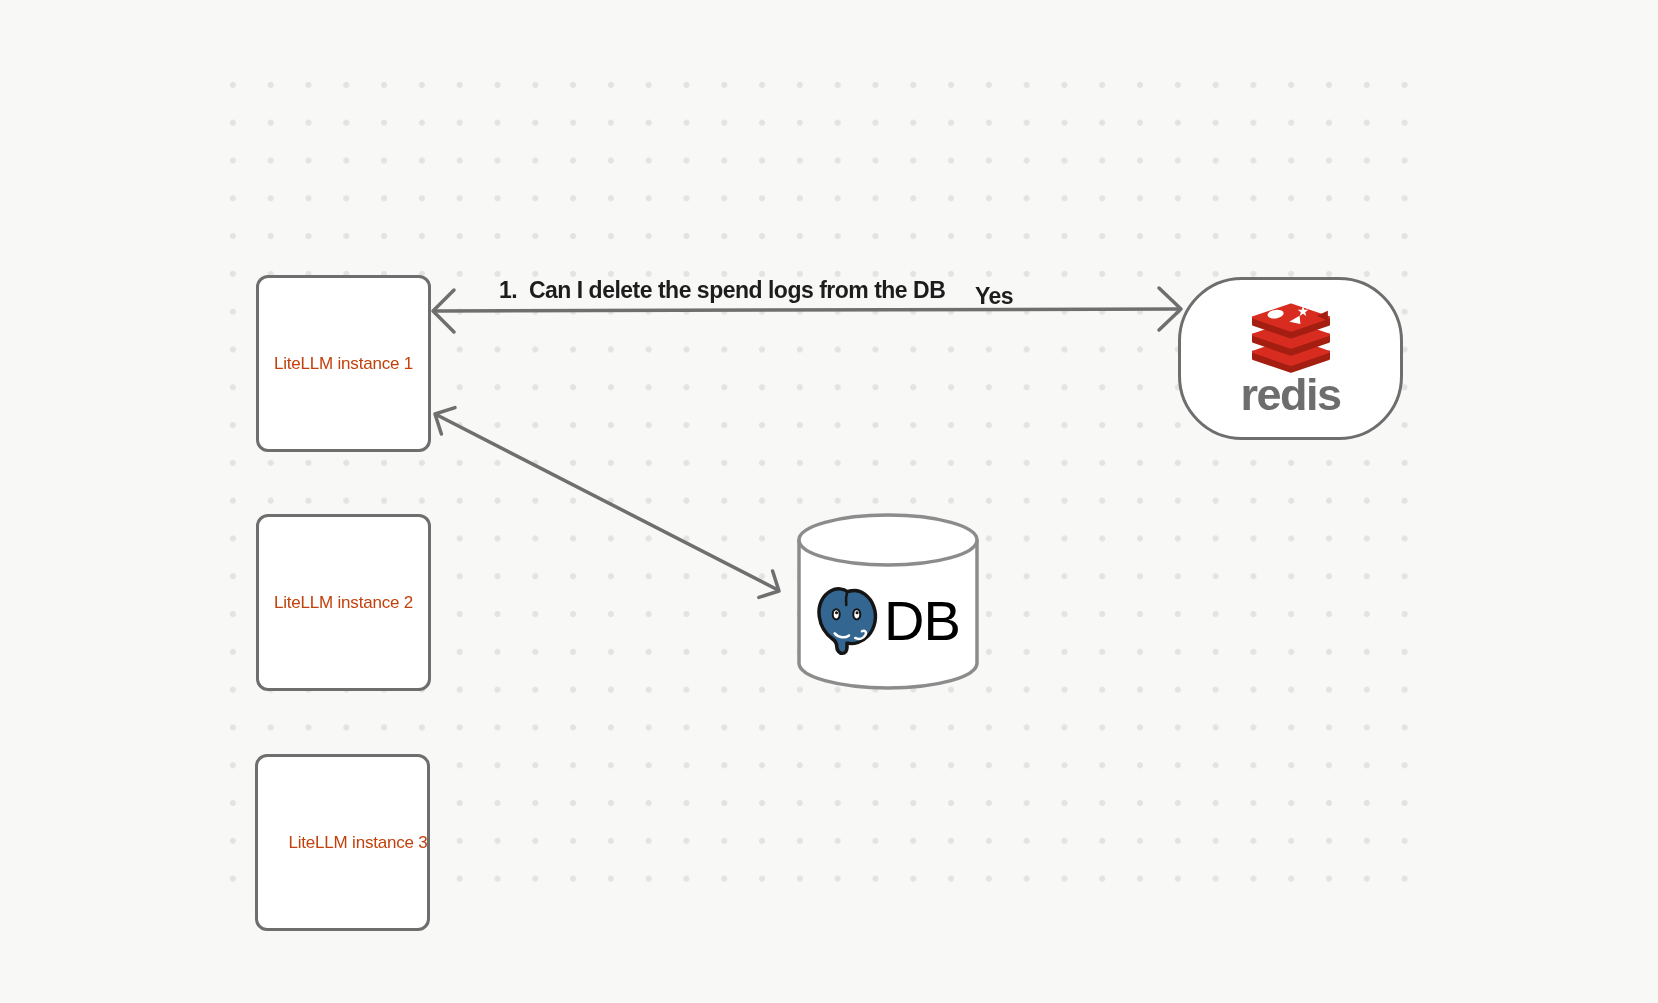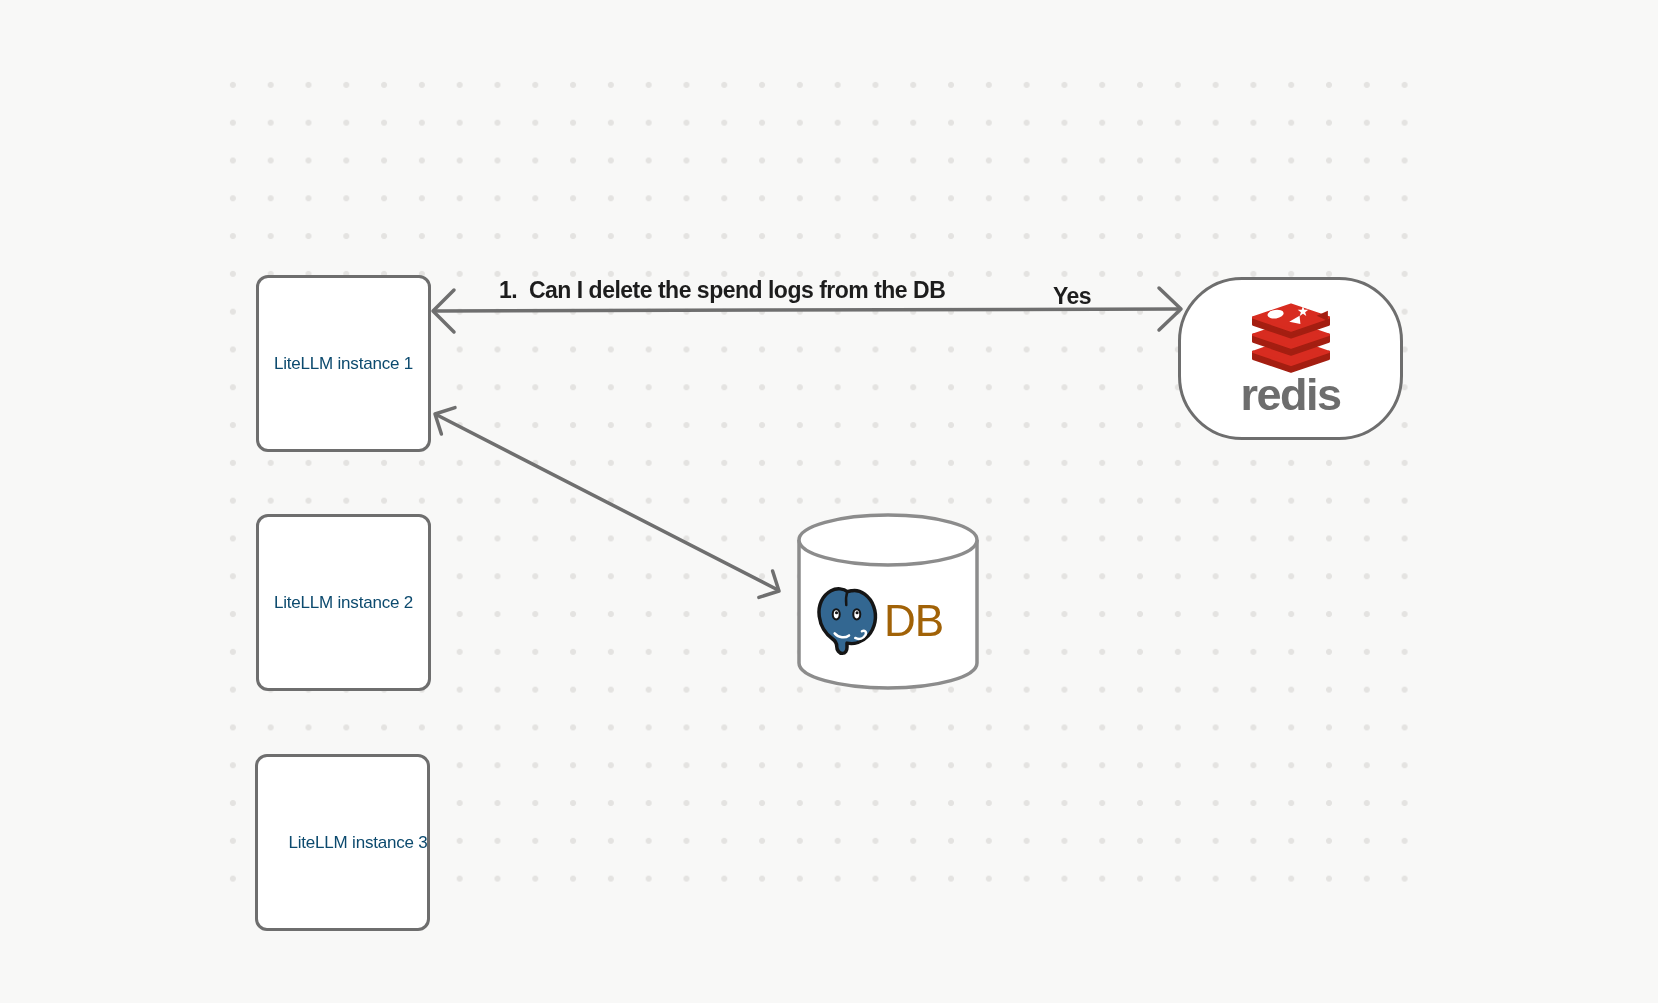--- a/index.html
+++ b/index.html
@@ -12,38 +12,38 @@
     background-image:radial-gradient(circle,#e4e3e1 2.8px,rgba(0,0,0,0) 3.1px);
     background-size:37.8px 37.8px;
   }
   .overlay-svg{position:absolute;left:0;top:0;width:1658px;height:1003px;}
   .node-box{
     position:absolute;width:175px;height:177px;background:#ffffff;
     border:3.5px solid #6e6e6e;border-radius:12px;box-sizing:border-box;
     display:flex;align-items:center;justify-content:center;
   }
   .node-box .node-label{
-    font-size:17px;color:#0c4a6e;letter-spacing:-0.2px;white-space:nowrap;
+    font-size:17px;color:#c2410c;letter-spacing:-0.2px;white-space:nowrap;
   }
   .redis-node{
     position:absolute;left:1178px;top:277px;width:225px;height:163px;
     background:#ffffff;border:3.5px solid #6e6e6e;border-radius:64px;
     box-sizing:border-box;display:flex;flex-direction:column;
     align-items:center;justify-content:center;
   }
   .redis-wordmark{
     font-size:45px;font-weight:bold;color:#6d6d6d;letter-spacing:-1.5px;
     line-height:40px;margin-top:0px;
   }
   .arrow-label{
     position:absolute;font-size:23px;font-weight:bold;color:#1d1d1d;
     letter-spacing:-0.5px;white-space:pre;
   }
   .db-label{
-    position:absolute;left:884px;top:599px;font-size:44px;color:#a16207;
+    position:absolute;left:884px;top:599px;font-size:56px;color:#000000;
     letter-spacing:-1px;line-height:44px;text-align:right;
   }
   .pg-icon{position:absolute;left:810px;top:584px;}
 </style>
 </head>
 <body>
 
 <div class="stage">
 
   <div class="dot-grid"></div>
@@ -106,15 +106,15 @@
     <circle cx="25.8" cy="28" r="1.5" fill="#151515"></circle>
     <ellipse cx="45.5" cy="29.5" rx="3.4" ry="5" fill="#ffffff" stroke="#151515" stroke-width="2"></ellipse>
     <circle cx="45.8" cy="28" r="1.5" fill="#151515"></circle>
     <path d="M24,48 C28,52.5 34,53 38,50" fill="none" stroke="#ffffff" stroke-width="2.4" stroke-linecap="round"></path>
     <path d="M44,52.5 C48,54.5 52,53 54,49.5 C55.5,46.5 53,44.5 50.5,46" fill="none" stroke="#ffffff" stroke-width="2.4" stroke-linecap="round"></path>
   </svg>
 
   <div class="db-label">DB</div>
 
   <div class="arrow-label" style="left:499px;top:277px;">1.  Can I delete the spend logs from the DB</div>
-  <div class="arrow-label" style="left:1053px;top:283px;">Yes</div>
+  <div class="arrow-label" style="left:975px;top:283px;">Yes</div>
 
 </div>
 
 </body></html>

